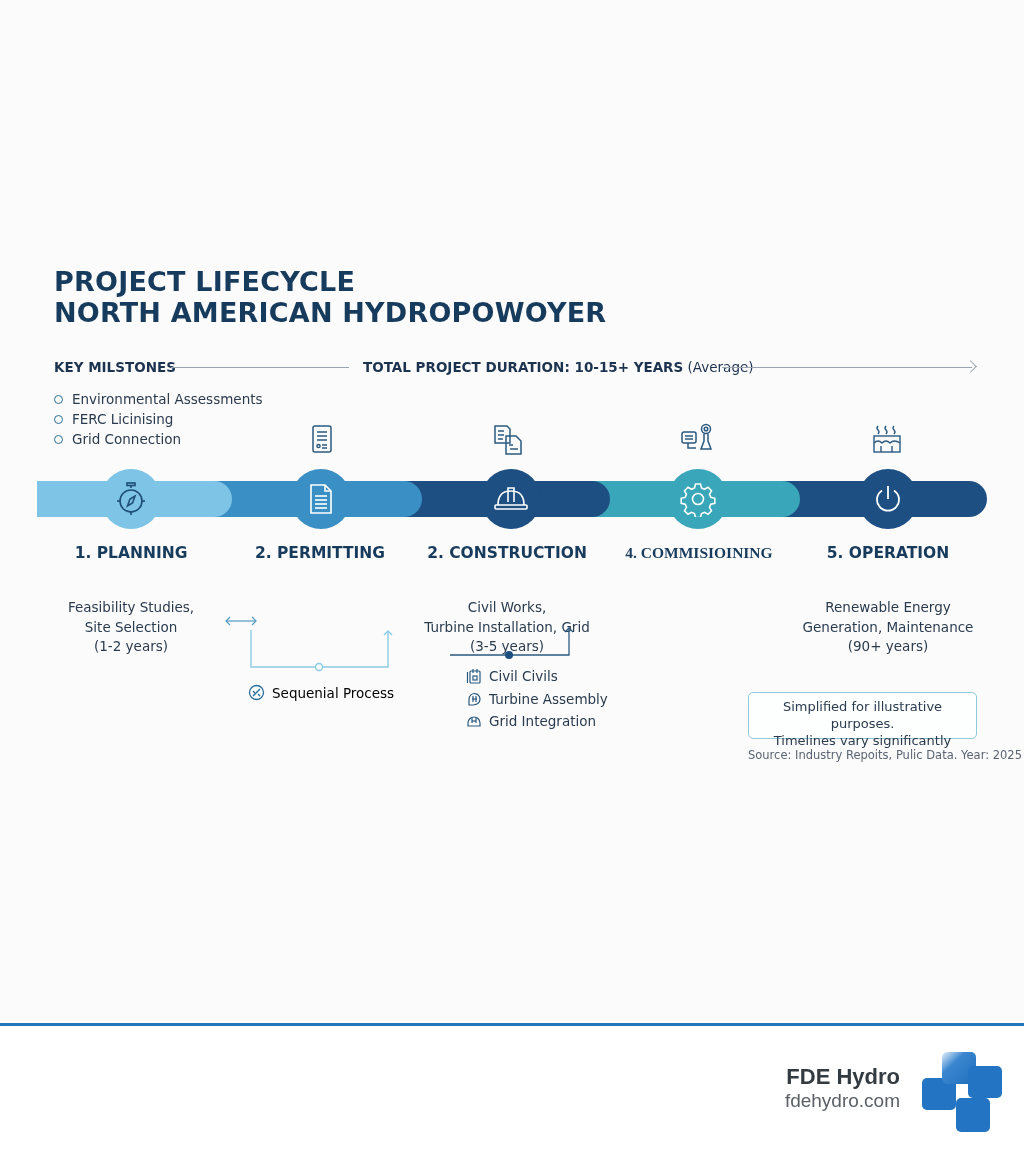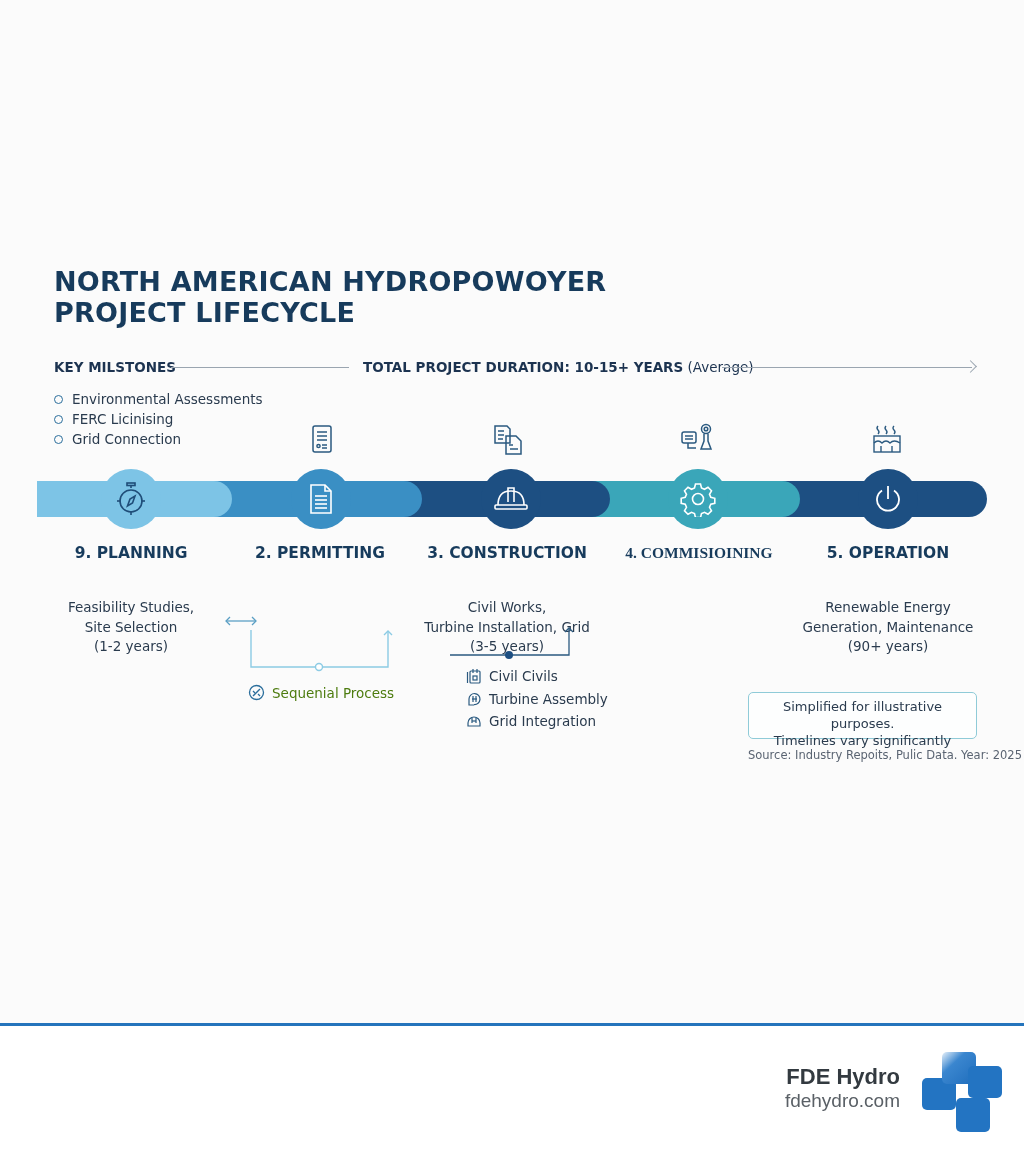--- a/index.html
+++ b/index.html
@@ -29,43 +29,43 @@
   .seg.s5 { left: 780px; width: 207px; background: #1d4f82; z-index: 1; }
 
   .node { position: absolute; top: 469px; width: 60px; height: 60px; border-radius: 50%; z-index: 10; display: flex; align-items: center; justify-content: center; }
 
   .phase { position: absolute; top: 544px; width: 200px; text-align: center; }
   .phase .ph-title { font-size: 15.5px; font-weight: bold; color: #173b5c; height: 22px; }
   .phase .ph-desc { margin-top: 32px; font-size: 13.5px; color: #2a3b4e; line-height: 19.5px; }
 
   .conn { position: absolute; }
 
-  .seq { position: absolute; left: 248px; top: 684px; font-size: 13.5px; color: #4d7c0f; display: flex; align-items: center; }
+  .seq { position: absolute; left: 248px; top: 684px; font-size: 13.5px; color: #000000; display: flex; align-items: center; }
   .seq svg { margin-right: 7px; }
 
   .sub-list { position: absolute; left: 438px; top: 665px; list-style: none; }
   .sub-list li { font-size: 13.5px; color: #2a3b4e; height: 22.5px; display: flex; align-items: center; padding-left: 28px; }
   .sub-list svg { margin-right: 7px; }
 
   .note-box { position: absolute; left: 748px; top: 692px; width: 229px; height: 47px; border: 1.5px solid #8fcbd8; border-radius: 5px; background: #fdfefe; text-align: center; font-size: 13px; color: #2a3b4e; line-height: 17px; padding-top: 5px; }
   .source { position: absolute; left: 748px; top: 748px; font-size: 11.5px; color: #5a6472; white-space: nowrap; }
 
   .footer-rule { position: absolute; left: 0; top: 1023px; width: 1024px; height: 3px; background: #2474bc; }
   .footer-bg { position: absolute; left: 0; top: 1026px; width: 1024px; height: 128px; background: #ffffff; }
   .brand { position: absolute; right: 124px; top: 1064px; text-align: right; }
   .brand-name { font-family: "Liberation Sans", sans-serif; font-size: 22px; font-weight: bold; color: #333a40; line-height: 26px; }
   .brand-url { font-family: "Liberation Sans", sans-serif; font-size: 19px; color: #5a6066; line-height: 22px; }
   .logo { position: absolute; left: 920px; top: 1050px; width: 84px; height: 84px; }
 </style>
 </head>
 <body>
 
 <div class="title">
+  <div>PROJECT LIFECYCLE</div>
   <div>NORTH AMERICAN HYDROPOWOYER</div>
-  <div>PROJECT LIFECYCLE</div>
 </div>
 
 <div class="ms-label">KEY MILSTONES</div>
 <div class="ms-line"></div>
 <div class="dur-label">
   <b>TOTAL PROJECT DURATION: 10-15+ YEARS</b>
   <span>(Average)</span>
 </div>
 <div class="dur-line"></div>
 <div class="dur-arrow"></div>
@@ -173,32 +173,32 @@
   </svg>
 </div>
 <div class="node" style="left:858px; background:#1d4f82;">
   <svg width="32" height="32" viewBox="0 0 32 32" fill="none" stroke="#ffffff" stroke-width="1.8">
     <path d="M10 7.5 a11 11 0 1 0 12 0"></path>
       <line x1="16" y1="3" x2="16" y2="16"></line>
   </svg>
 </div>
 
 <div class="phase" style="left:31px;">
-  <div class="ph-title">9. PLANNING</div>
+  <div class="ph-title">1. PLANNING</div>
   <div class="ph-desc">
     <div>Feasibility Studies,</div>
     <div>Site Selection</div>
     <div>(1-2 years)</div>
   </div>
 </div>
 <div class="phase" style="left:220px;">
   <div class="ph-title">2. PERMITTING</div>
 </div>
 <div class="phase" style="left:405px; width:204px;">
-  <div class="ph-title">3. CONSTRUCTION</div>
+  <div class="ph-title">2. CONSTRUCTION</div>
   <div class="ph-desc">
     <div>Civil Works,</div>
     <div>Turbine Installation, Grid</div>
     <div>(3-5 years)</div>
   </div>
 </div>
 <div class="phase" style="left:599px;font-family:Liberation Serif, serif;">
   <div class="ph-title">4. COMMISIOINING</div>
 </div>
 <div class="phase" style="left:788px;">

